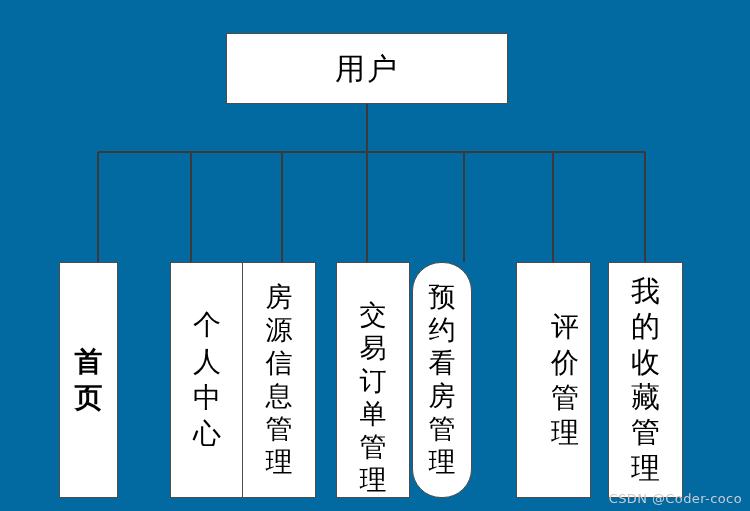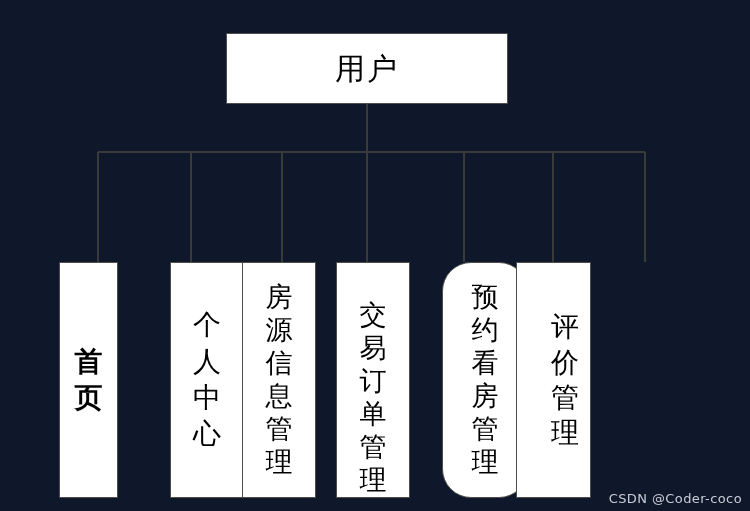--- a/index.html
+++ b/index.html
@@ -10,21 +10,21 @@
   }
 
   body {
     font-family: "DejaVu Sans", "Liberation Sans", sans-serif;
   }
 
   #diagram-canvas {
     position: relative;
     width: 750px;
     height: 511px;
-    background: #0f172a;
+    background: #0369a1;
     overflow: hidden;
   }
 
   
   #connector-layer {
     position: absolute;
     left: 0;
     top: 0;
     width: 750px;
     height: 511px;
@@ -73,21 +73,21 @@
     width: 1em;            
     word-break: break-all;
     white-space: normal;
   }
 
   
   #child-node-0 { left: 59px;  width: 59px; font-weight: bold; }
   #child-node-1 { left: 154px; width: 74px; margin-left: 16px; }
   #child-node-2 { left: 242px; width: 74px; }
   #child-node-3 { left: 336px; width: 74px; align-items: flex-end; }
-  #child-node-4 { left: 442px; width: 86px; border-radius: 29px; }
+  #child-node-4 { left: 412px; width: 60px; border-radius: 29px; }
   #child-node-5 { left: 516px; width: 75px; padding-left: 23px; }
   #child-node-6 { left: 608px; width: 75px; }
 
   
   #child-node-2 .child-label,
   #child-node-3 .child-label,
   #child-node-4 .child-label { font-size: 27px; line-height: 1.22; }
   #child-node-6 .child-label { font-size: 29px; line-height: 1.22; }
   #child-node-0 .child-label,
   #child-node-1 .child-label { font-size: 28px; line-height: 1.3; }
@@ -150,16 +150,19 @@
   </div>
 
   <div class="node child-node" id="child-node-4">
     <span class="child-label">预约看房管理</span>
   </div>
 
   <div class="node child-node" id="child-node-5">
     <span class="child-label">评价管理</span>
   </div>
 
+  <div class="node child-node" id="child-node-6">
+    <span class="child-label">我的收藏管理</span>
+  </div>
 
   <div id="watermark">CSDN @Coder-coco</div>
 
 </div>
 
 </body></html>

